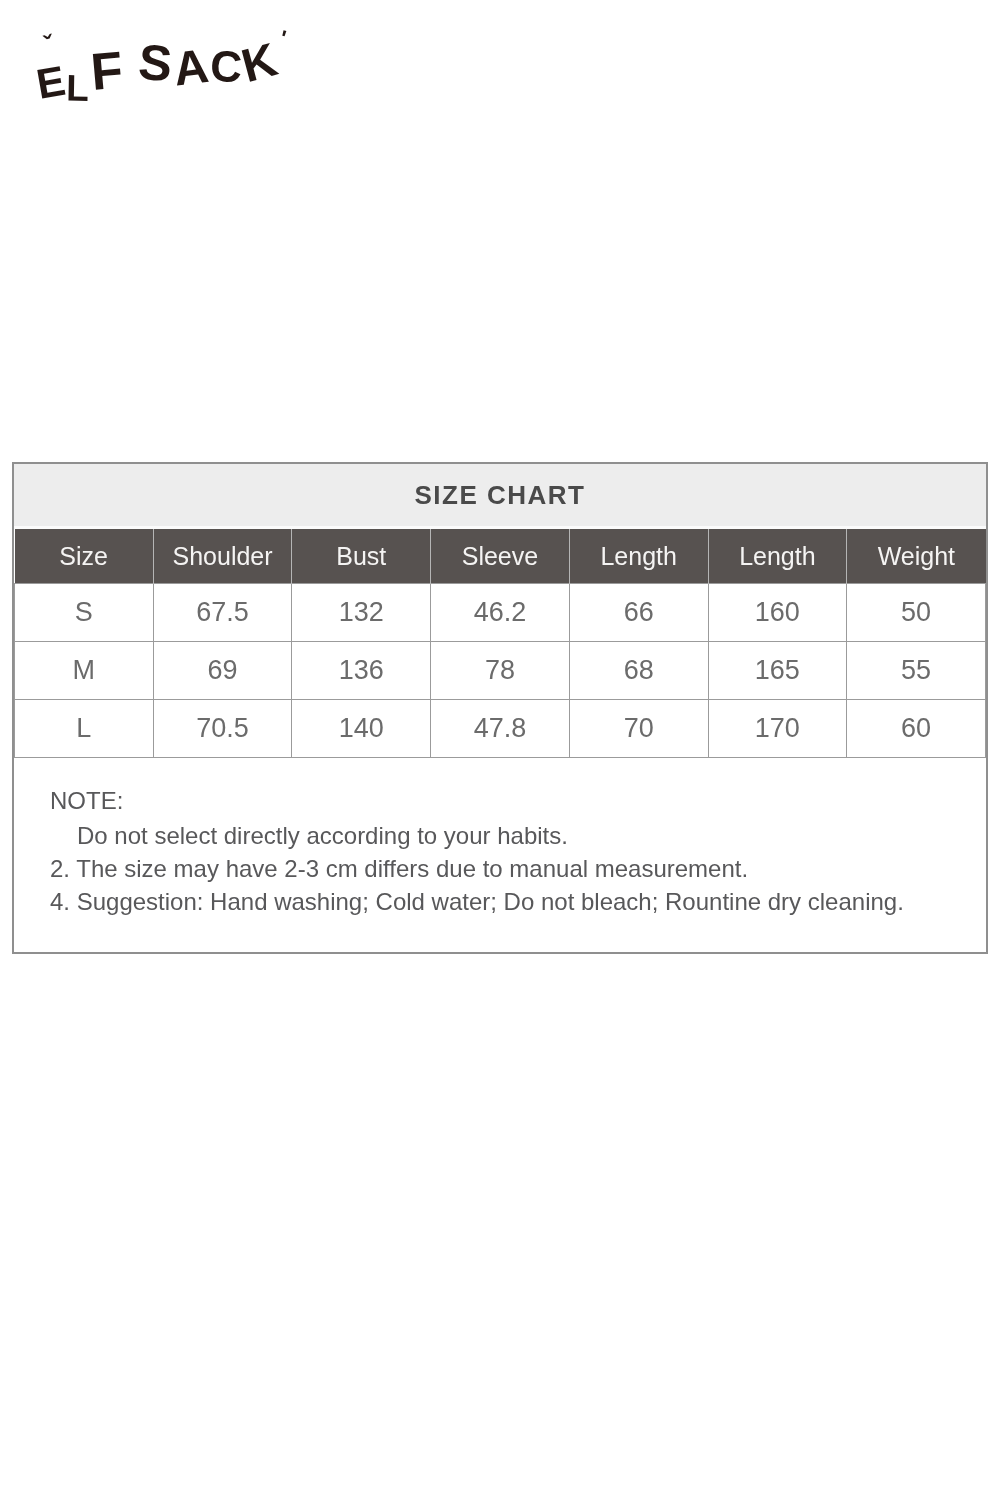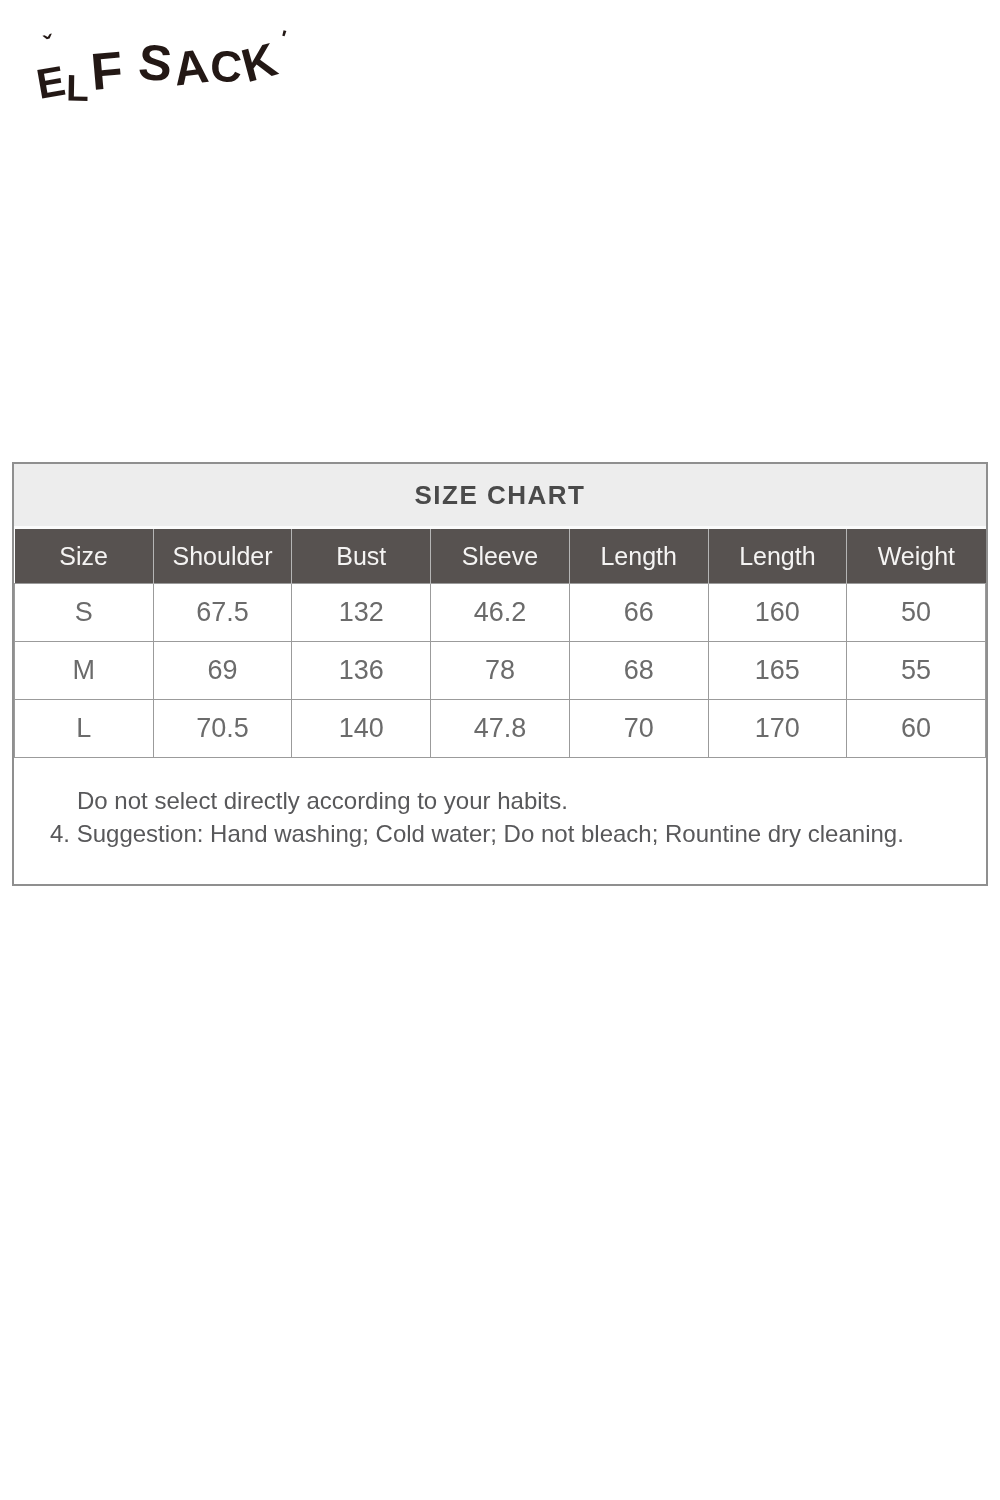--- a/index.html
+++ b/index.html
@@ -144,20 +144,22 @@
             <td>140</td>
             <td>47.8</td>
             <td>70</td>
             <td>170</td>
             <td>60</td>
           </tr>
         </tbody>
     </table>
 
     <div class="note">
+      <div class="note-heading">NOTE:</div>
       <div id="note-lines">
           <div class="note-line indent">Do not select directly according to your habits.</div>
+          <div class="note-line">2. The size may have 2-3 cm differs due to manual measurement.</div>
           <div class="note-line">4. Suggestion: Hand washing; Cold water; Do not bleach; Rountine dry cleaning.</div>
         </div>
     </div>
   </div>
 
 </div>
 
 </body></html>

